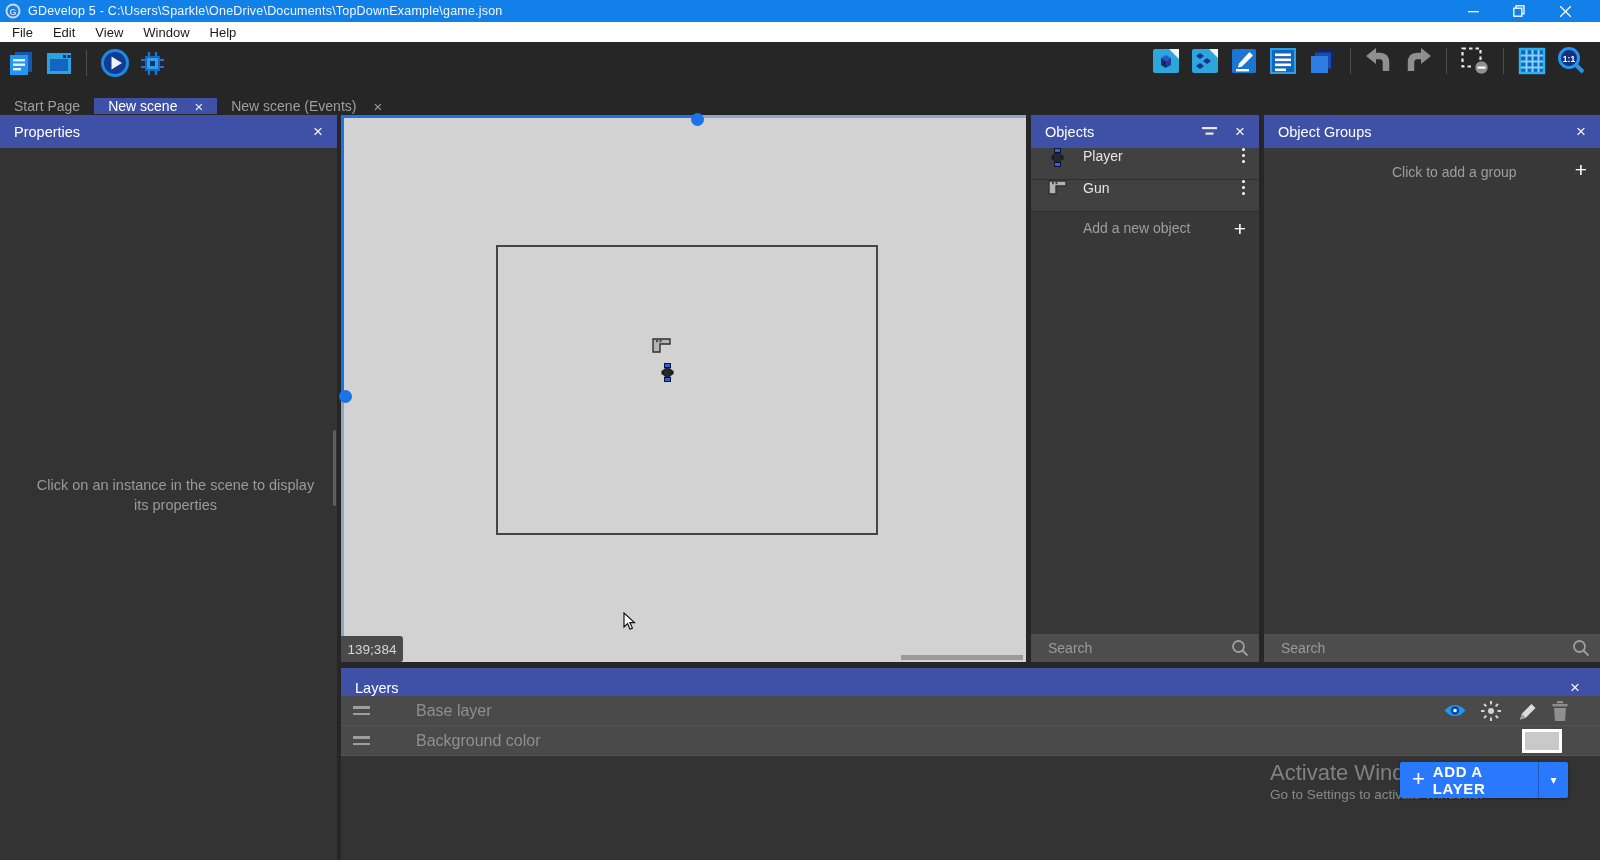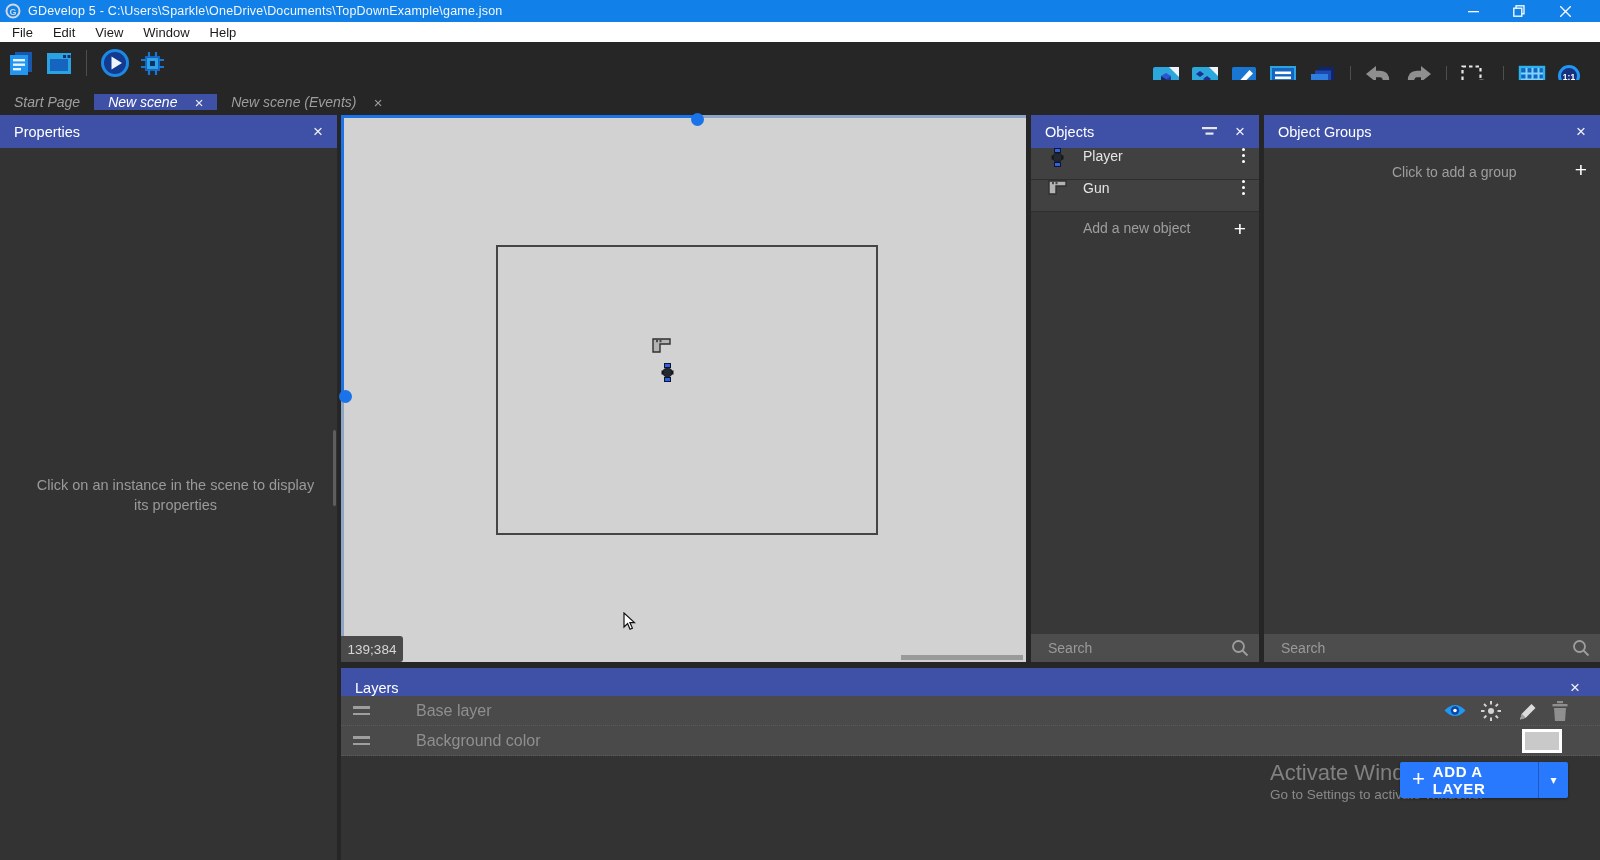--- a/index.html
+++ b/index.html
@@ -15,27 +15,27 @@
   .win-btn { width:46px; height:22px; display:flex; align-items:center; justify-content:center; }
 
   
   .menubar { position:absolute; left:0; top:22px; width:1600px; height:20px; background:#ffffff;
     display:flex; align-items:center; color:#1a1a1a; font-size:13px; padding-left:2px; }
   .menu-item { padding:0 10px; height:20px; display:flex; align-items:center; }
 
   
   .toolbar { position:absolute; left:0; top:42px; width:1600px; height:43px; background:var(--toolbar_bg,#262626); }
   .tb-left { position:absolute; left:6px; top:6px; display:flex; align-items:center; gap:8px; }
-  .tb-right { position:absolute; right:14px; top:22px; display:flex; align-items:center; gap:9px; }
+  .tb-right { position:absolute; right:14px; top:4px; display:flex; align-items:center; gap:9px; }
   .tb-sep { width:1px; height:26px; background:#4e4e4e; margin:2px 4px; }
   .tb-icon { width:30px; height:30px; display:flex; align-items:center; justify-content:center; }
 
   
-  .tabbar { position:absolute; left:0; top:80px; width:1600px; height:30px; background:var(--toolbar_bg,#262626);
-    display:flex; align-items:flex-end;font-style:italic; }
+  .tabbar { position:absolute; left:0; top:91px; width:1600px; height:30px; background:var(--toolbar_bg,#262626);
+    display:flex; align-items:center; }
   .tab { display:flex; align-items:center; padding:0 14px; color:var(--text_muted,#9e9e9e); font-size:14px; }
   .tab.active { background:var(--panel_header,#3e51a6); color:#ffffff; }
   .tab .tab-close { margin-left:17px; font-size:15px; line-height:1; }
   .tab.active .tab-close { color:#f0f0f0; }
 
   
   .panel-header { height:33px; background:var(--panel_header,#3e51a6); display:flex; align-items:center;
     padding:0 14px; color:#ffffff; font-size:14.5px; }
   .hx { margin-left:auto; color:#f2f2f2; font-size:17px; line-height:1; }
   .search-bar { position:absolute; left:0; right:0; bottom:0; height:28px; background:var(--search_bg,#4d4d4d); }

